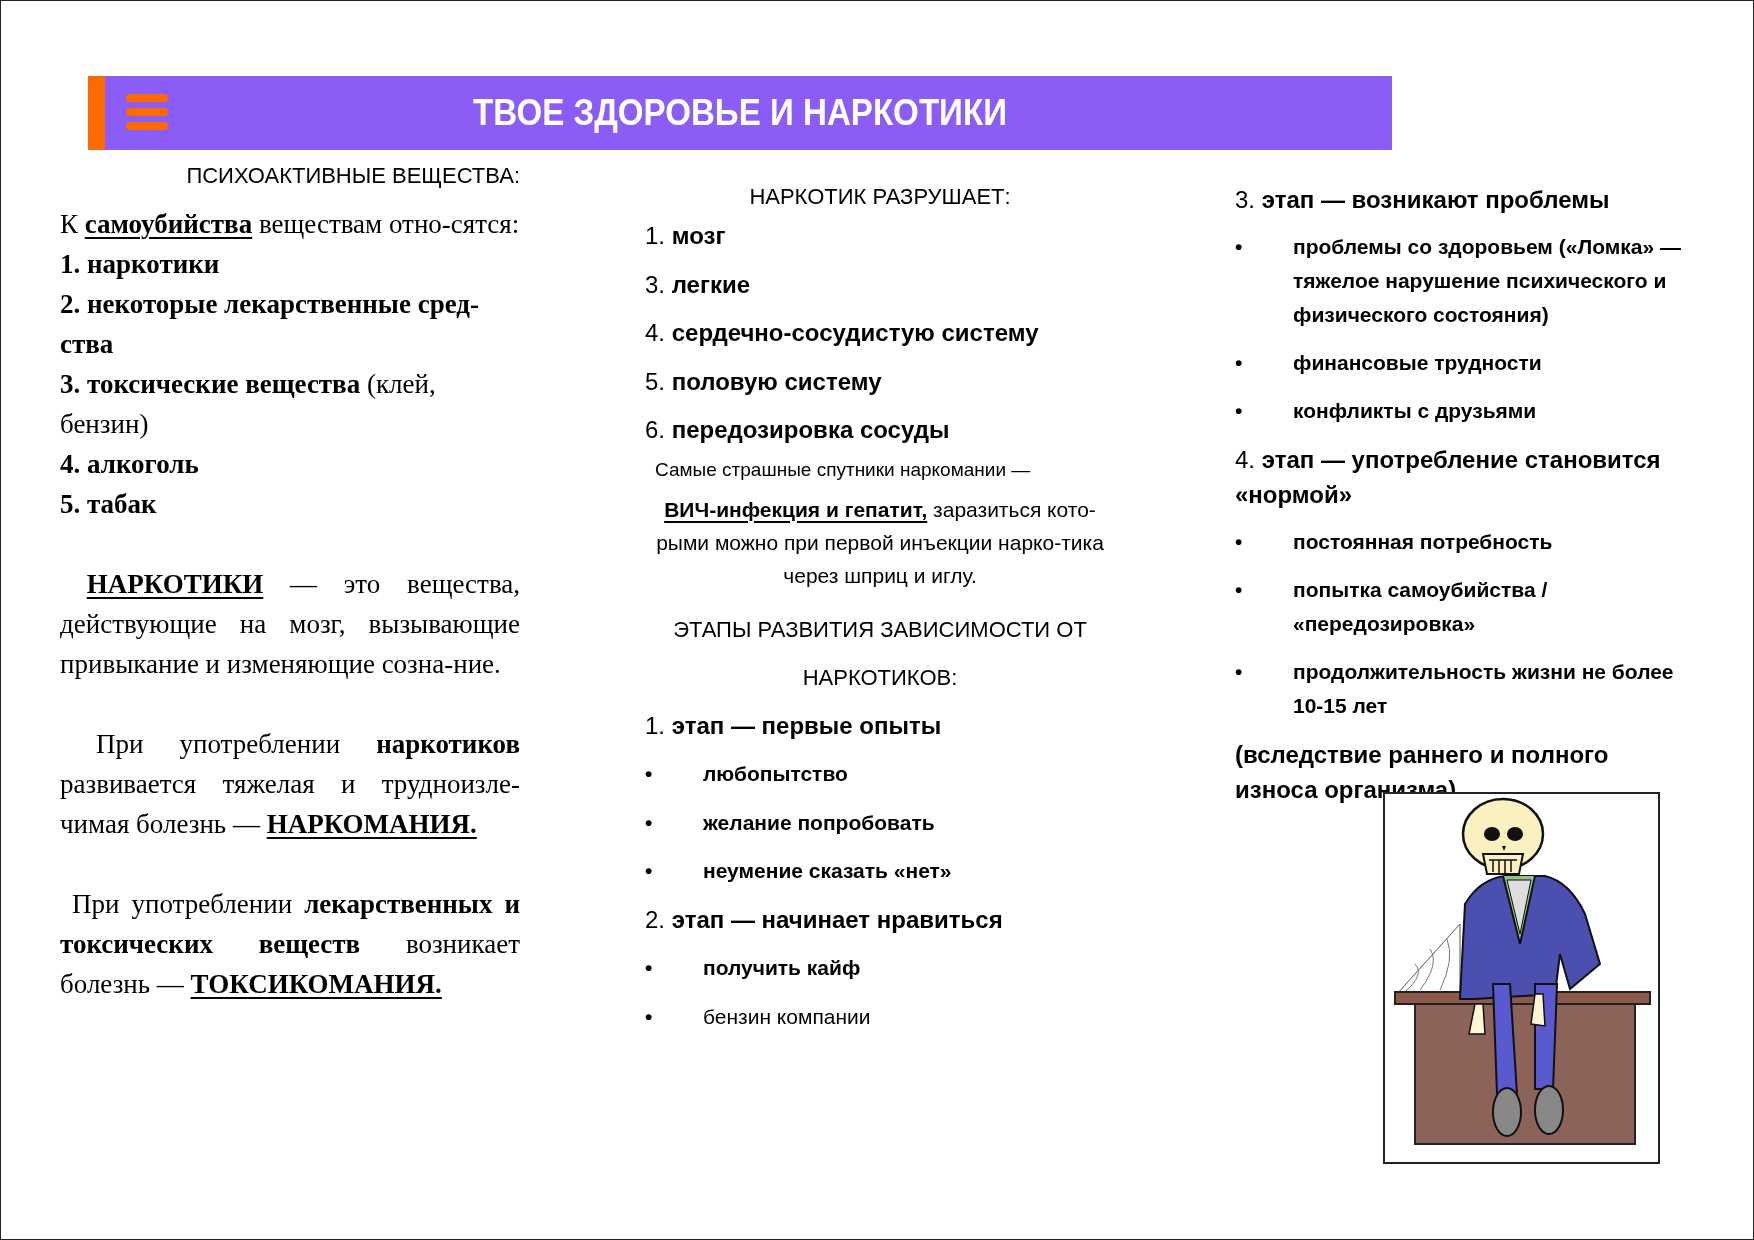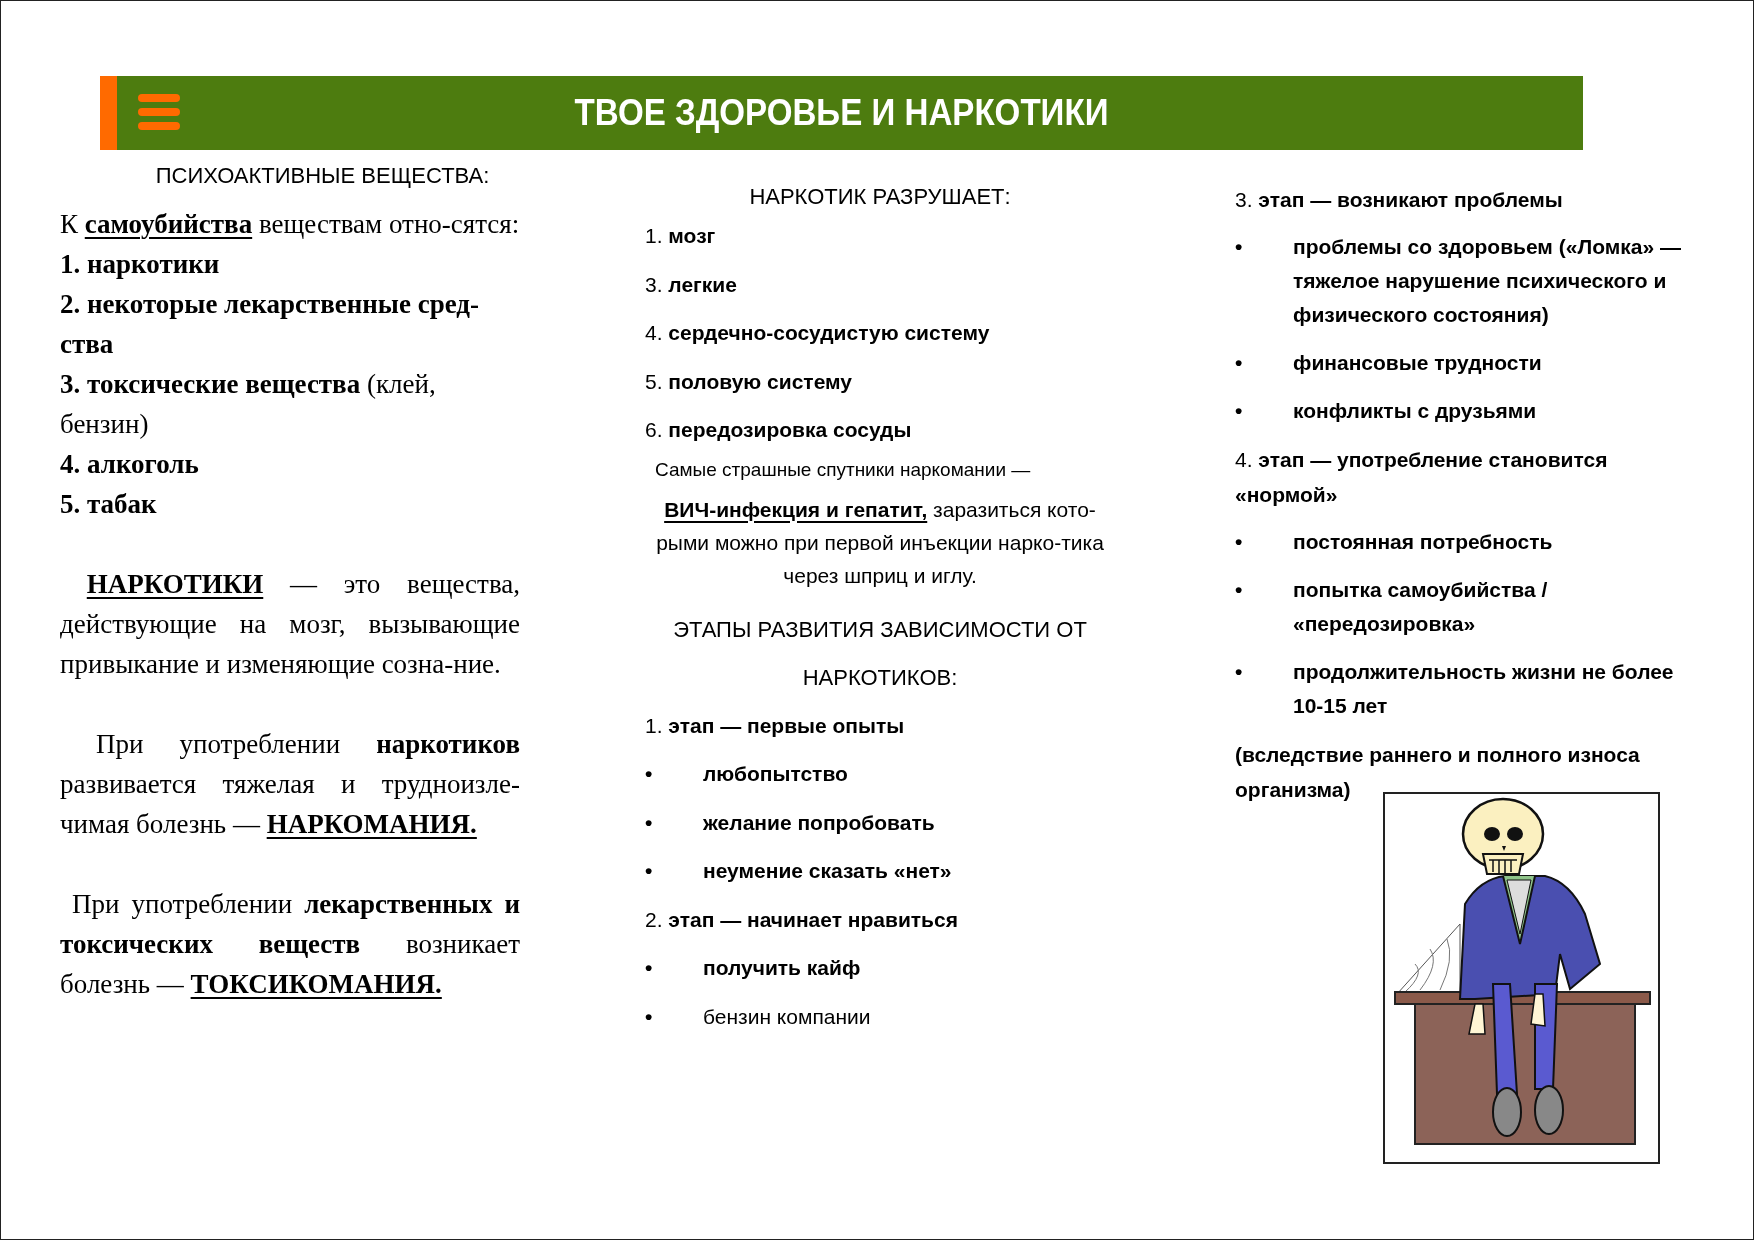--- a/index.html
+++ b/index.html
@@ -3,42 +3,42 @@
 <meta charset="utf-8">
 <style>
   html, body { margin: 0; padding: 0; }
   body {
     width: 1754px; height: 1240px; position: relative; overflow: hidden;
     background: #ffffff; color: #000;
     font-family: "Liberation Sans", sans-serif;
   }
   .page-border { position: absolute; left: 0; top: 0; width: 1752px; height: 1238px; border: 1px solid #222; pointer-events: none; }
   
-  .header { position: absolute; left: 100px; top: 76px; width: 1483px; height: 74px; background: #4d7c0f; }
+  .header { position: absolute; left: 88px; top: 76px; width: 1304px; height: 74px; background: #8b5cf6; }
   .header .stripe { position: absolute; left: 0; top: 0; width: 17px; height: 74px; background: #ff6a00; }
   .header .menu { position: absolute; left: 38px; top: 18px; width: 42px; height: 36px; }
   .header .menu span { position: absolute; left: 0; width: 42px; height: 8px; border-radius: 4px; background: #ff6a00; }
   .header .menu span:nth-child(1){ top: 0; } .header .menu span:nth-child(2){ top: 14px; } .header .menu span:nth-child(3){ top: 28px; }
   .header .title { position: absolute; left: 0; right: 0; top: 16px; text-align: center; color: #fff; font-weight: bold; font-size: 36px; letter-spacing: 0px; transform: scaleX(0.92); }
 
   .sans { font-family: "Liberation Sans", sans-serif; }
 
   
   .col-left { position: absolute; left: 60px; top: 162px; width: 460px; }
-  .col-left .heading { font-size: 22px; text-align: center; padding-left: 65px; margin: 0 0 14px 0; line-height: 28px; }
+  .col-left .heading { font-size: 22px; text-align: right; padding-left: 65px; margin: 0 0 14px 0; line-height: 28px; }
   .col-left .p { font-family: "Liberation Serif", serif; font-size: 27px; line-height: 40px; }
   .col-left .just { text-align: justify; }
   .u { text-decoration: underline; text-decoration-thickness: 2px; text-underline-offset: 4px; }
   .b { font-weight: bold; }
   .gap { height: 40px; }
 
   
   .col-mid { position: absolute; left: 645px; top: 182px; width: 470px; }
   .col-mid .center { text-align: center; font-size: 22px; line-height: 30px; }
-  .row { font-size: 21px; line-height: 48.5px; font-weight: bold; }
+  .row { font-size: 24px; line-height: 48.5px; font-weight: bold; }
   .row .num { font-weight: normal; }
   .note { font-size: 19px; line-height: 34px; }
   .para { font-size: 21px; line-height: 33px; text-align: center; }
   .bullet { position: relative; padding-left: 58px; font-size: 21px; line-height: 48.5px; font-weight: bold; }
   .bullet .dot { position: absolute; left: 0; top: 0; font-weight: bold; }
   .bullet.normal { font-weight: normal; }
 
   
   .col-right { position: absolute; left: 1235px; top: 182px; width: 460px; }
   .col-right .row { line-height: 35px; margin-bottom: 13px; }

